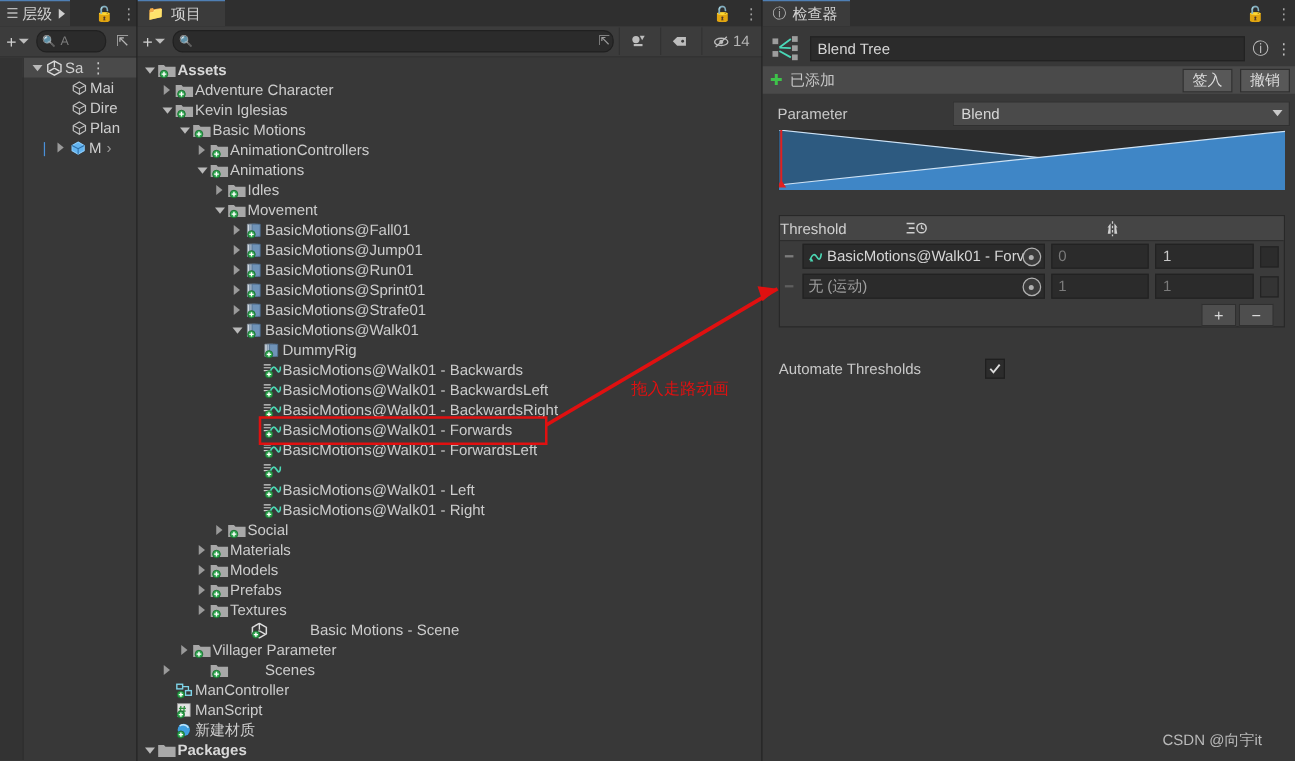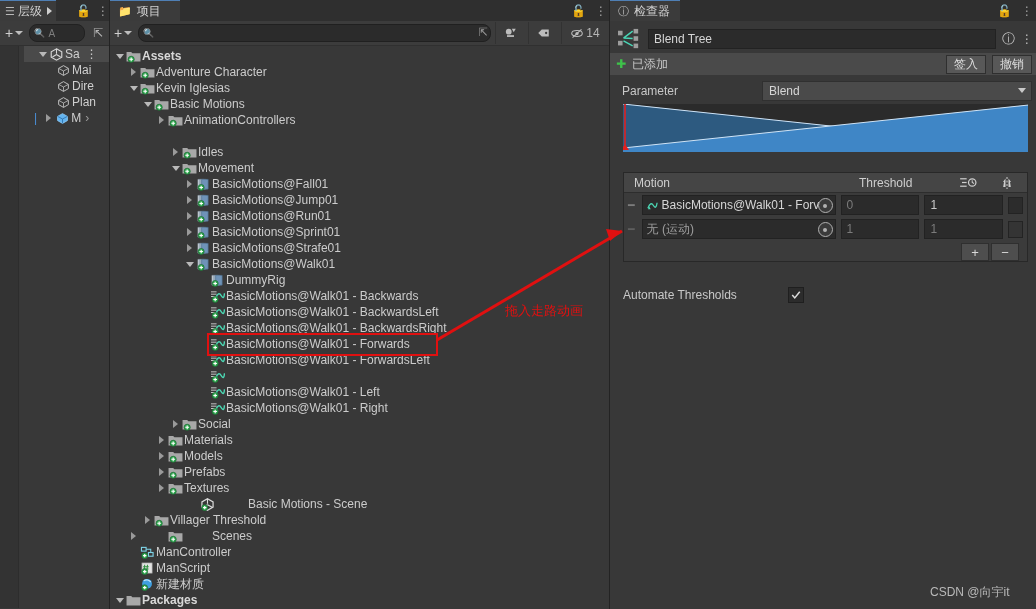--- a/index.html
+++ b/index.html
@@ -127,21 +127,21 @@
         <span style="font-size:9px;">🔍</span>
         <span>A</span>
       </div>
       <span class="tbtn" style="width:18px;border:0;">⇱</span>
     </div>
 
     <div class="h-body">
       <div class="h-leftbar"></div>
       <div class="h-leftbar2"></div>
 
-      <div class="hrow sel" style="padding-left:13px;margin-left:24px;">
+      <div class="hrow sel" style="padding-left:24px;">
         <span class="arrow down">
             <i></i>
           </span>
         <span class="ico">
           <svg width="13" height="13" viewBox="0 0 16 16">
               <polygon points="8,1 14.5,4.6 14.5,11.4 8,15 1.5,11.4 1.5,4.6" fill="none" stroke="#d8d8d8" stroke-width="1.4"></polygon>
               <path d="M8 1 L8 7 M8 8 L3 11 M8 8 L13 11" stroke="#d8d8d8" stroke-width="1.3" fill="none"></path>
             </svg>
         </span>
         <span class="lbl">Sa</span>
@@ -299,20 +299,33 @@
           </span>
           <span class="ico">
             <svg width="15" height="13" viewBox="0 0 16 14">
               <path d="M0.5 2.2 L5.5 2.2 L6.8 3.6 L15.5 3.6 L15.5 12.5 L0.5 12.5 Z" fill="#a8a8a8"></path>
               <circle cx="5.5" cy="10" r="3.3" fill="#2fa84f" stroke="#1d6d33" stroke-width="0.8"></circle>
               <path d="M5.5 8 L5.5 12 M3.5 10 L7.5 10" stroke="#ffffff" stroke-width="1.2"></path>
             </svg>
           </span>
           <span>AnimationControllers</span>
         </div>
+        <div class="prow" style="padding-left: 46px; position: absolute; top: 82px; left: 0px; right: 0px;">
+          <span class="arrow down">
+            <i></i>
+          </span>
+          <span class="ico">
+            <svg width="15" height="13" viewBox="0 0 16 14">
+              <path d="M0.5 2.2 L5.5 2.2 L6.8 3.6 L15.5 3.6 L15.5 12.5 L0.5 12.5 Z" fill="#a8a8a8"></path>
+              <circle cx="5.5" cy="10" r="3.3" fill="#2fa84f" stroke="#1d6d33" stroke-width="0.8"></circle>
+              <path d="M5.5 8 L5.5 12 M3.5 10 L7.5 10" stroke="#ffffff" stroke-width="1.2"></path>
+            </svg>
+          </span>
+          <span>Animations</span>
+        </div>
         <div class="prow" style="padding-left: 60px; position: absolute; top: 98px; left: 0px; right: 0px;">
           <span class="arrow right">
             <i></i>
           </span>
           <span class="ico">
             <svg width="15" height="13" viewBox="0 0 16 14">
               <path d="M0.5 2.2 L5.5 2.2 L6.8 3.6 L15.5 3.6 L15.5 12.5 L0.5 12.5 Z" fill="#a8a8a8"></path>
               <circle cx="5.5" cy="10" r="3.3" fill="#2fa84f" stroke="#1d6d33" stroke-width="0.8"></circle>
               <path d="M5.5 8 L5.5 12 M3.5 10 L7.5 10" stroke="#ffffff" stroke-width="1.2"></path>
             </svg>
@@ -639,21 +652,21 @@
           <span class="arrow right">
             <i></i>
           </span>
           <span class="ico">
             <svg width="15" height="13" viewBox="0 0 16 14">
               <path d="M0.5 2.2 L5.5 2.2 L6.8 3.6 L15.5 3.6 L15.5 12.5 L0.5 12.5 Z" fill="#a8a8a8"></path>
               <circle cx="5.5" cy="10" r="3.3" fill="#2fa84f" stroke="#1d6d33" stroke-width="0.8"></circle>
               <path d="M5.5 8 L5.5 12 M3.5 10 L7.5 10" stroke="#ffffff" stroke-width="1.2"></path>
             </svg>
           </span>
-          <span>Villager Threshold</span>
+          <span>Villager Parameter</span>
         </div>
         <div class="prow" style="padding-left: 18px; position: absolute; top: 482px; left: 0px; right: 0px; gap: 28px;">
           <span class="arrow right">
             <i></i>
           </span>
           <span class="ico">
             <svg width="15" height="13" viewBox="0 0 16 14">
               <path d="M0.5 2.2 L5.5 2.2 L6.8 3.6 L15.5 3.6 L15.5 12.5 L0.5 12.5 Z" fill="#a8a8a8"></path>
               <circle cx="5.5" cy="10" r="3.3" fill="#2fa84f" stroke="#1d6d33" stroke-width="0.8"></circle>
               <path d="M5.5 8 L5.5 12 M3.5 10 L7.5 10" stroke="#ffffff" stroke-width="1.2"></path>
@@ -778,21 +791,20 @@
         <polyline points="0,44 415,0" fill="none" stroke="#cfe3f5" stroke-width="1"></polyline>
         <line x1="2" y1="0" x2="2" y2="44" stroke="#e02020" stroke-width="1.6"></line>
         <polygon points="2,40 6,46 -2,46" fill="#e02020"></polygon>
       </svg>
 
     </div>
     <div style="height:20px;"></div>
 
     <div class="tbl" style="margin-left:13px;margin-right:8px;">
       <div class="tbl-head">
-        <span style="padding-left:10px;width:225px;">Motion</span>
         <span style="width:90px;">Threshold</span>
         <span style="width:38px;display:flex;justify-content:center;">
           <svg width="17" height="13" viewBox="0 0 18 14">
               <line x1="0" y1="3" x2="7" y2="3" stroke="#cfcfcf" stroke-width="1.3"></line>
               <line x1="2" y1="7" x2="7" y2="7" stroke="#cfcfcf" stroke-width="1.3"></line>
               <line x1="0" y1="11" x2="7" y2="11" stroke="#cfcfcf" stroke-width="1.3"></line>
               <circle cx="13" cy="7" r="4" fill="none" stroke="#cfcfcf" stroke-width="1.3"></circle>
               <path d="M13 4.5 L13 7 L15 8" stroke="#cfcfcf" stroke-width="1.1" fill="none"></path>
             </svg>
         </span>

